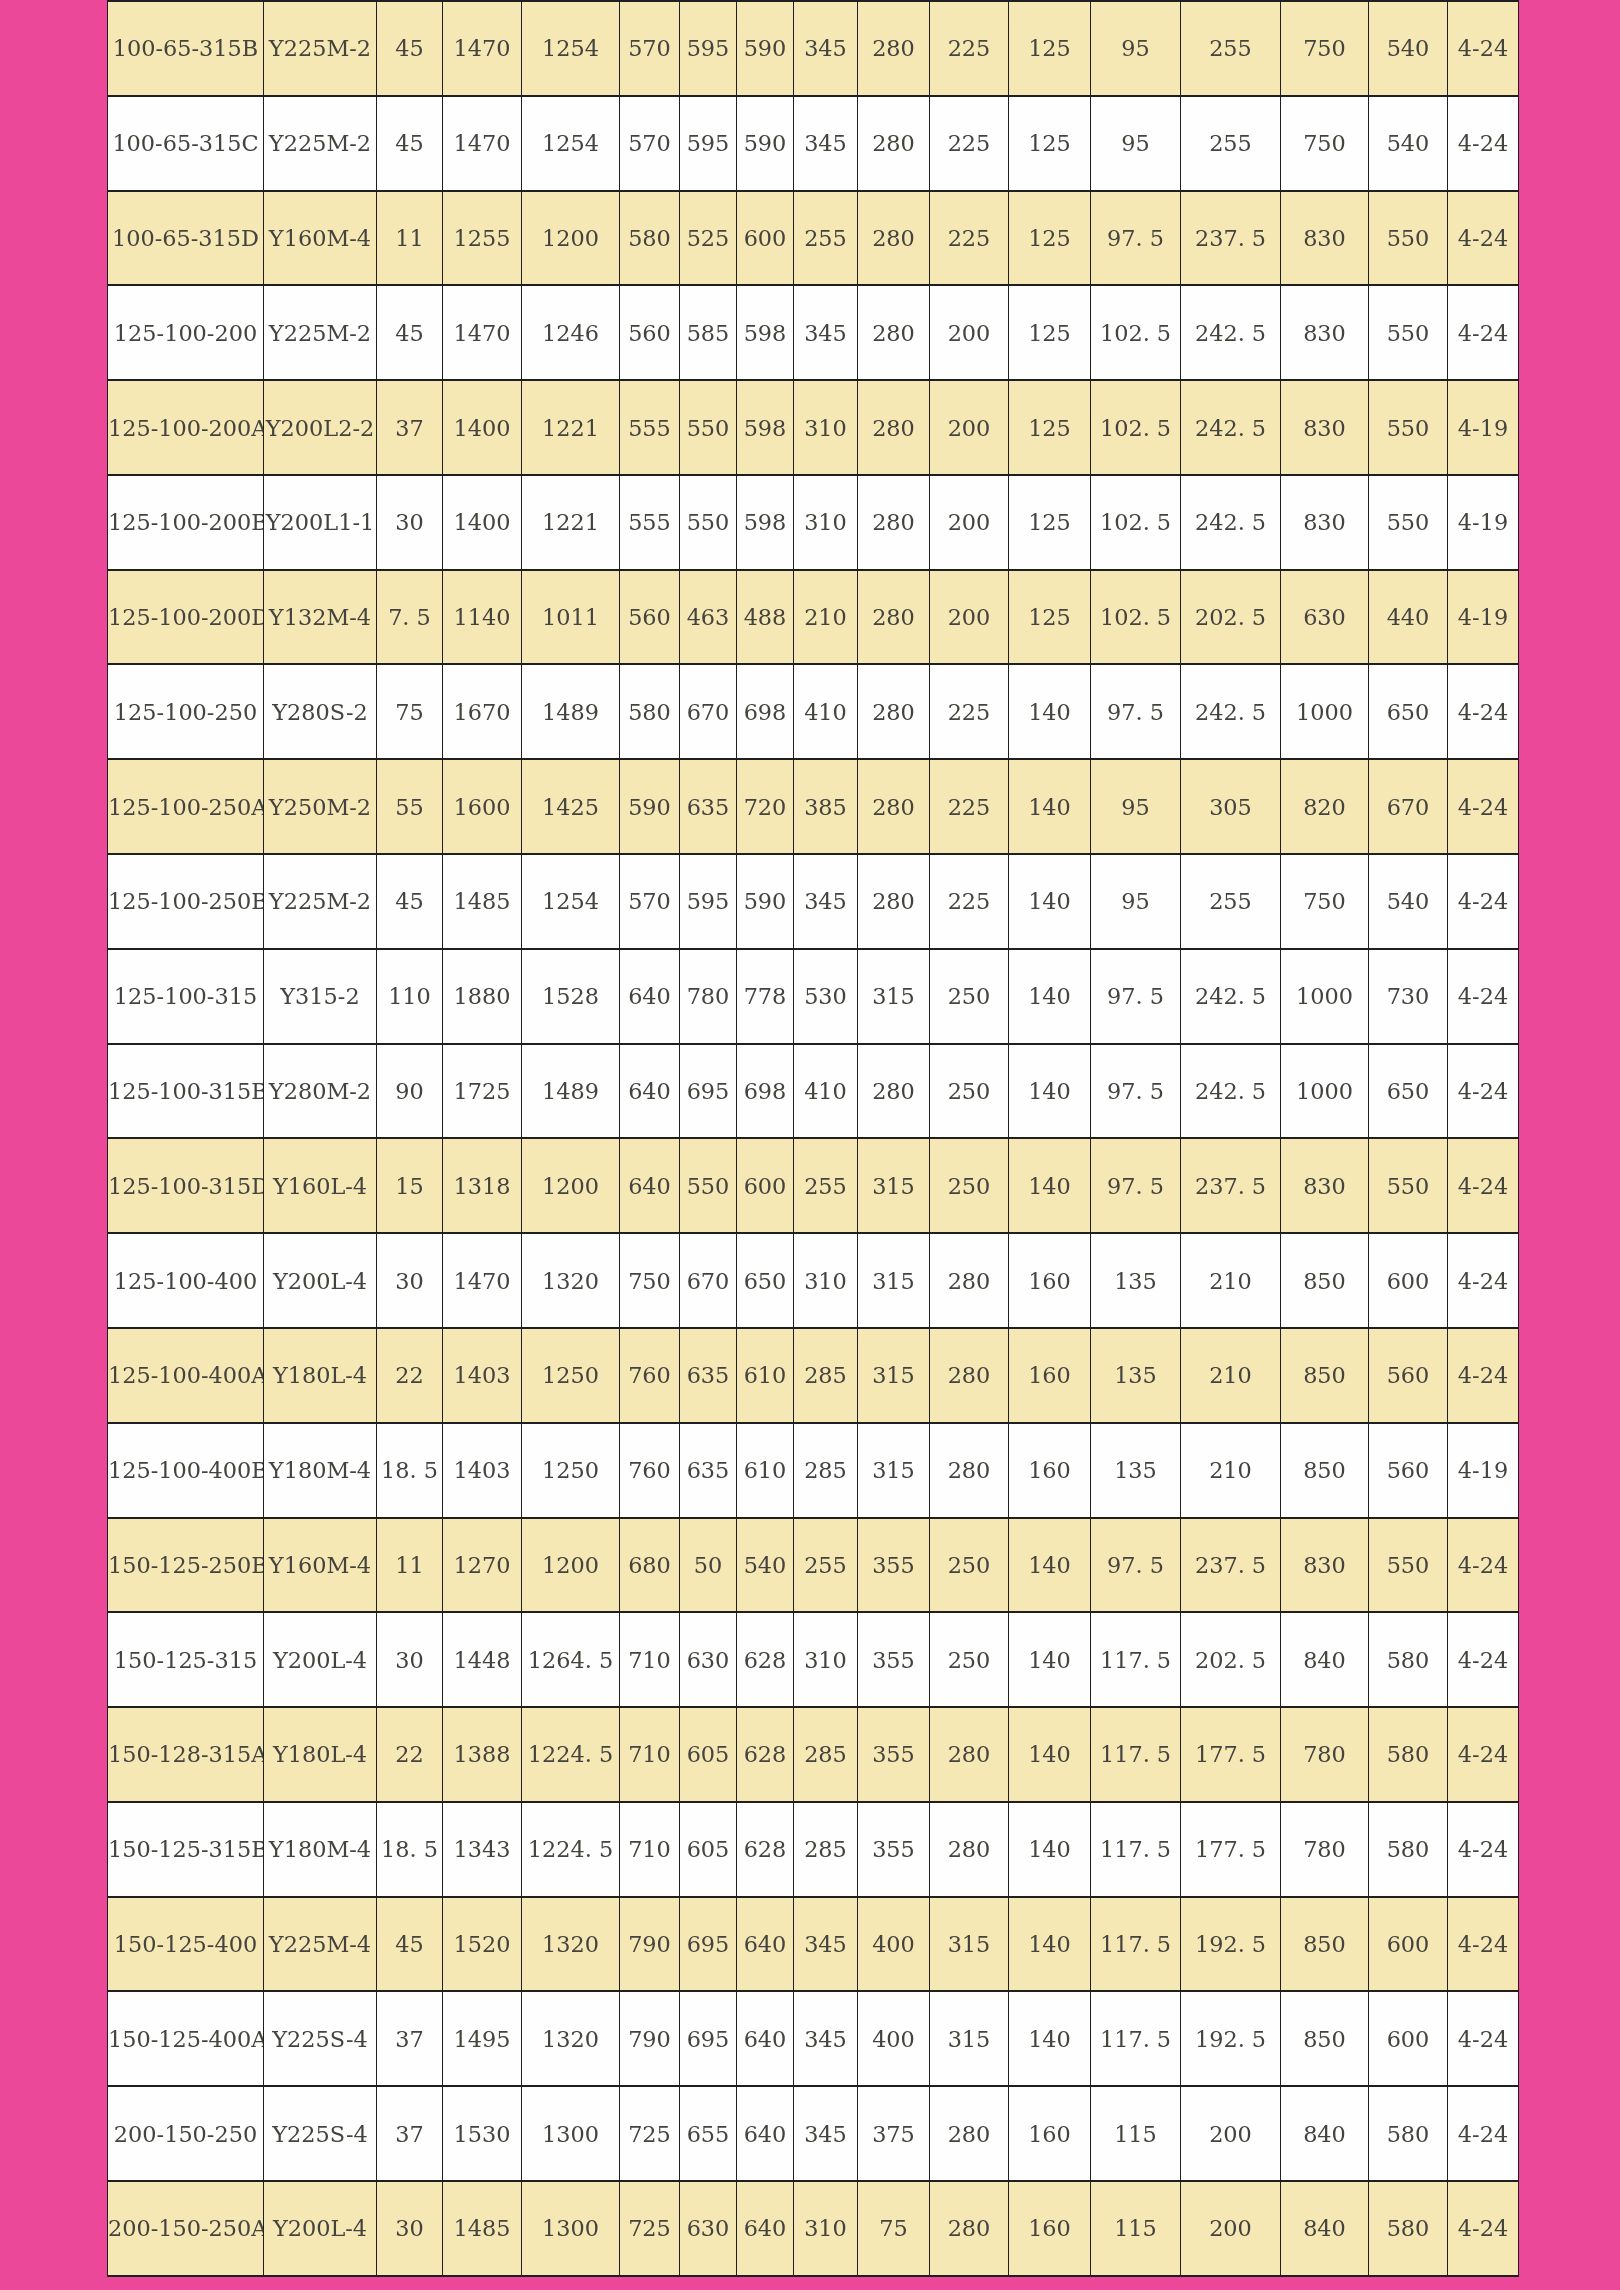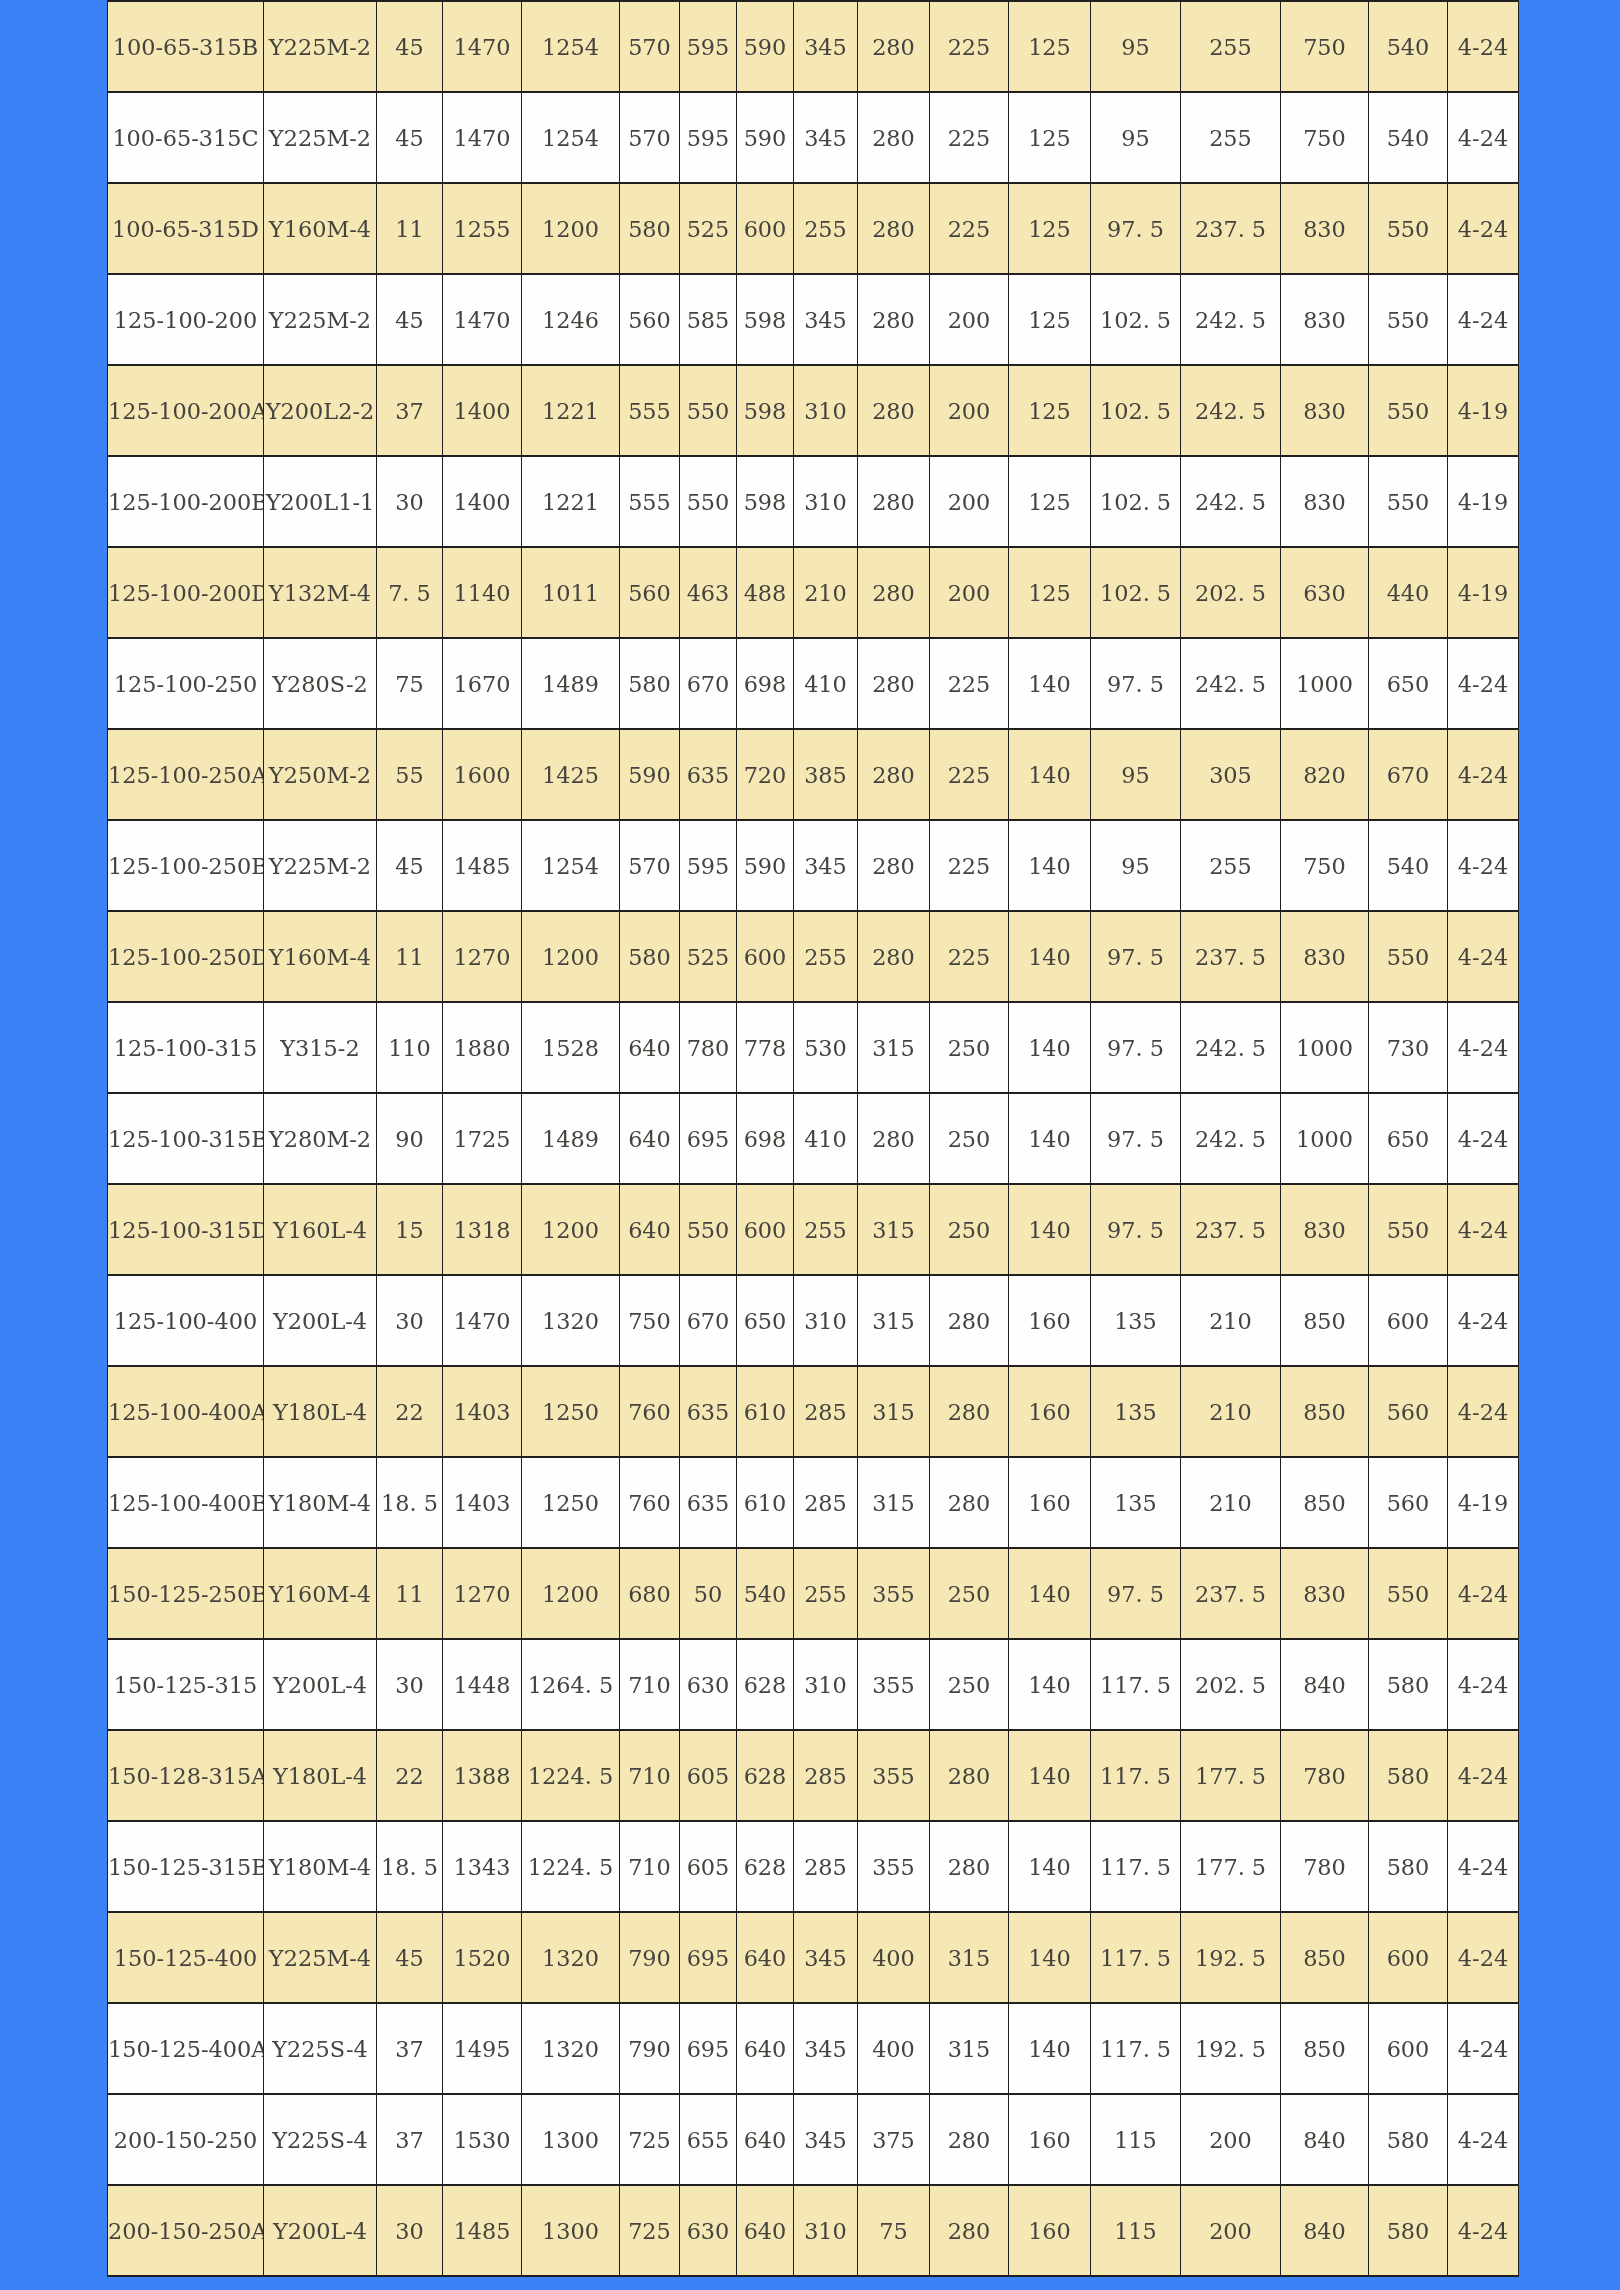--- a/index.html
+++ b/index.html
@@ -7,21 +7,21 @@
     padding: 0;
     background: #ffffff;
     width: 1620px;
     height: 2291px;
     overflow: hidden;
   }
   .page {
     position: relative;
     width: 1620px;
     height: 2291px;
-    background: #3b82f6;
+    background: #ec4899;
   }
   table.spec-table {
     position: absolute;
     left: 107px;
     top: 0px;
     width: 1411px;
     height: 2277px;
     border-collapse: collapse;
     table-layout: fixed;
   }
@@ -268,39 +268,20 @@
           <td>345</td>
           <td>280</td>
           <td>225</td>
           <td>140</td>
           <td>95</td>
           <td>255</td>
           <td>750</td>
           <td>540</td>
           <td>4-24</td>
         </tr>
-        <tr class="row-hilite">
-          <td>125-100-250D</td>
-          <td>Y160M-4</td>
-          <td>11</td>
-          <td>1270</td>
-          <td>1200</td>
-          <td>580</td>
-          <td>525</td>
-          <td>600</td>
-          <td>255</td>
-          <td>280</td>
-          <td>225</td>
-          <td>140</td>
-          <td>97. 5</td>
-          <td>237. 5</td>
-          <td>830</td>
-          <td>550</td>
-          <td>4-24</td>
-        </tr>
         <tr class="row-plain">
           <td>125-100-315</td>
           <td>Y315-2</td>
           <td>110</td>
           <td>1880</td>
           <td>1528</td>
           <td>640</td>
           <td>780</td>
           <td>778</td>
           <td>530</td>

